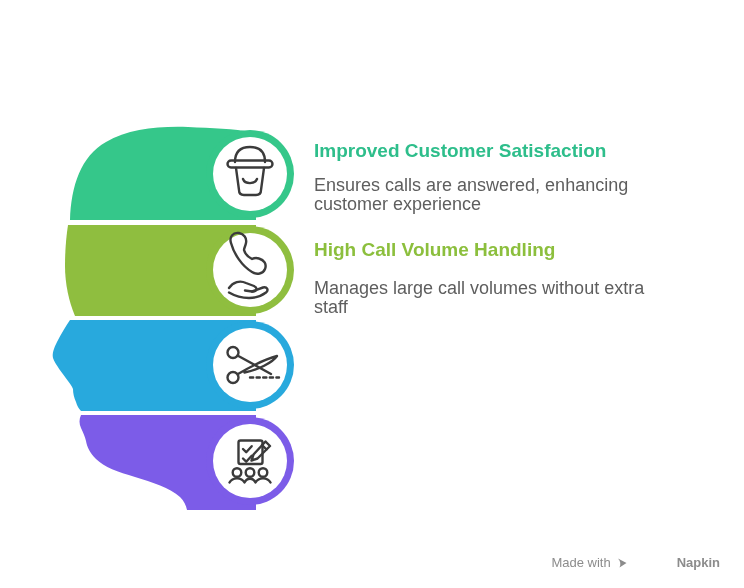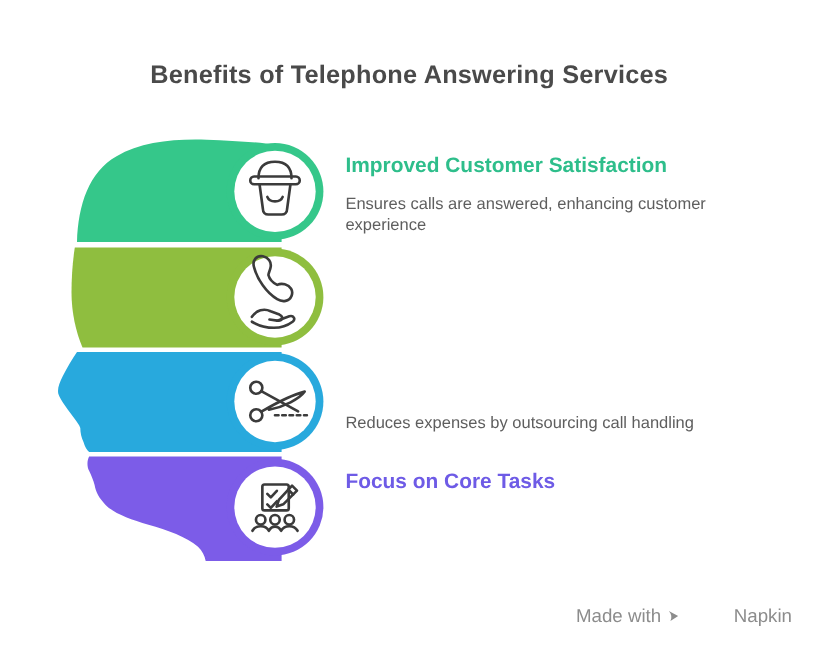--- a/index.html
+++ b/index.html
@@ -9,39 +9,38 @@
   }
   #title{
     position:absolute;left:0;top:54px;width:744px;text-align:center;
     font-size:23px;font-weight:bold;color:#4a4a4a;letter-spacing:.2px;
   }
   #head-svg{position:absolute;left:0;top:0;}
   .row-heading{
     position:absolute;left:314px;font-size:19px;font-weight:bold;line-height:22px;
   }
   .row-desc{
-    position:absolute;left:314px;width:350px;font-size:15px;line-height:19px;color:#5e5e5e;
+    position:absolute;left:314px;width:350px;font-size:18px;line-height:19px;color:#5e5e5e;
   }
   .h1{top:140px}.d1{top:176px}
   .h2{top:239px}.d2{top:279px}
   .h3{top:338px}.d3{top:375px}
   .h4{top:428px}.d4{top:462px}
   #footer{
     position:absolute;right:24px;bottom:18px;display:flex;align-items:center;gap:5px;
-    font-size:17px;color:#8c8c8c;cursor:pointer;
+    font-size:13px;color:#8c8c8c;cursor:pointer;
   }
-  #footer .brand{font-weight:normal;color:#8c8c8c;padding-left:44px;}
+  #footer .brand{font-weight:bold;color:#8c8c8c;padding-left:44px;}
   .icon g{fill:none;stroke-width:2.4;stroke-linecap:round;stroke-linejoin:round;}
 </style>
 </head>
 <body>
 
 <div id="canvas">
 
-  <div id="title" style="color: rgb(74, 74, 74);">Benefits of Telephone Answering Services</div>
 
   <svg id="head-svg" width="744" height="588" viewBox="0 0 744 588">
 
     <g>
       <path d="M 70 220 C 71 186 81 156 106 142 C 128 129 158 126 188 127 C 212 128 234 129 252 132 L 256 134 L 256 220 Z" fill="#35c78a"></path>
       <circle cx="250" cy="174" r="44" fill="#35c78a"></circle>
       <circle cx="250" cy="174" r="37" fill="#ffffff"></circle>
     </g>
 
     <g>
@@ -100,24 +99,24 @@
         <circle cx="250" cy="472.5" r="4.3"></circle>
         <circle cx="263" cy="472.5" r="4.3"></circle>
         <path d="M 229.5 482.5 C 232.5 477 241.5 477 244.5 482.5 C 247 477.5 253 477.5 255.5 482.5 C 258.5 477 267.5 477 270.5 482.5"></path>
       </g>
     </g>
   </svg>
 
   <div class="row-heading h1" style="color: rgb(46, 190, 139);">Improved Customer Satisfaction</div>
   <div class="row-desc d1">Ensures calls are answered, enhancing customer experience</div>
 
+  <div class="row-heading h2" style="color: rgb(140, 191, 61);">High Call Volume Handling</div>
+  <div class="row-desc d2">Manages large call volumes without extra staff</div>
 
-  <div class="row-desc d3">Reduces expenses by outsourcing call handling</div>
 
-  <div class="row-heading h4" style="color: rgb(110, 91, 230);">Focus on Core Tasks</div>
 
   <div id="footer">
     <span>Made with</span>
     <svg width="12" height="12" viewBox="0 0 12 12">
       <path d="M 2 1.5 C 4.5 4 5 7.5 3.5 10.5 L 10.5 6 Z" fill="#8c8c8c"></path>
     </svg>
     <span class="brand">Napkin</span>
   </div>
 
 </div>

